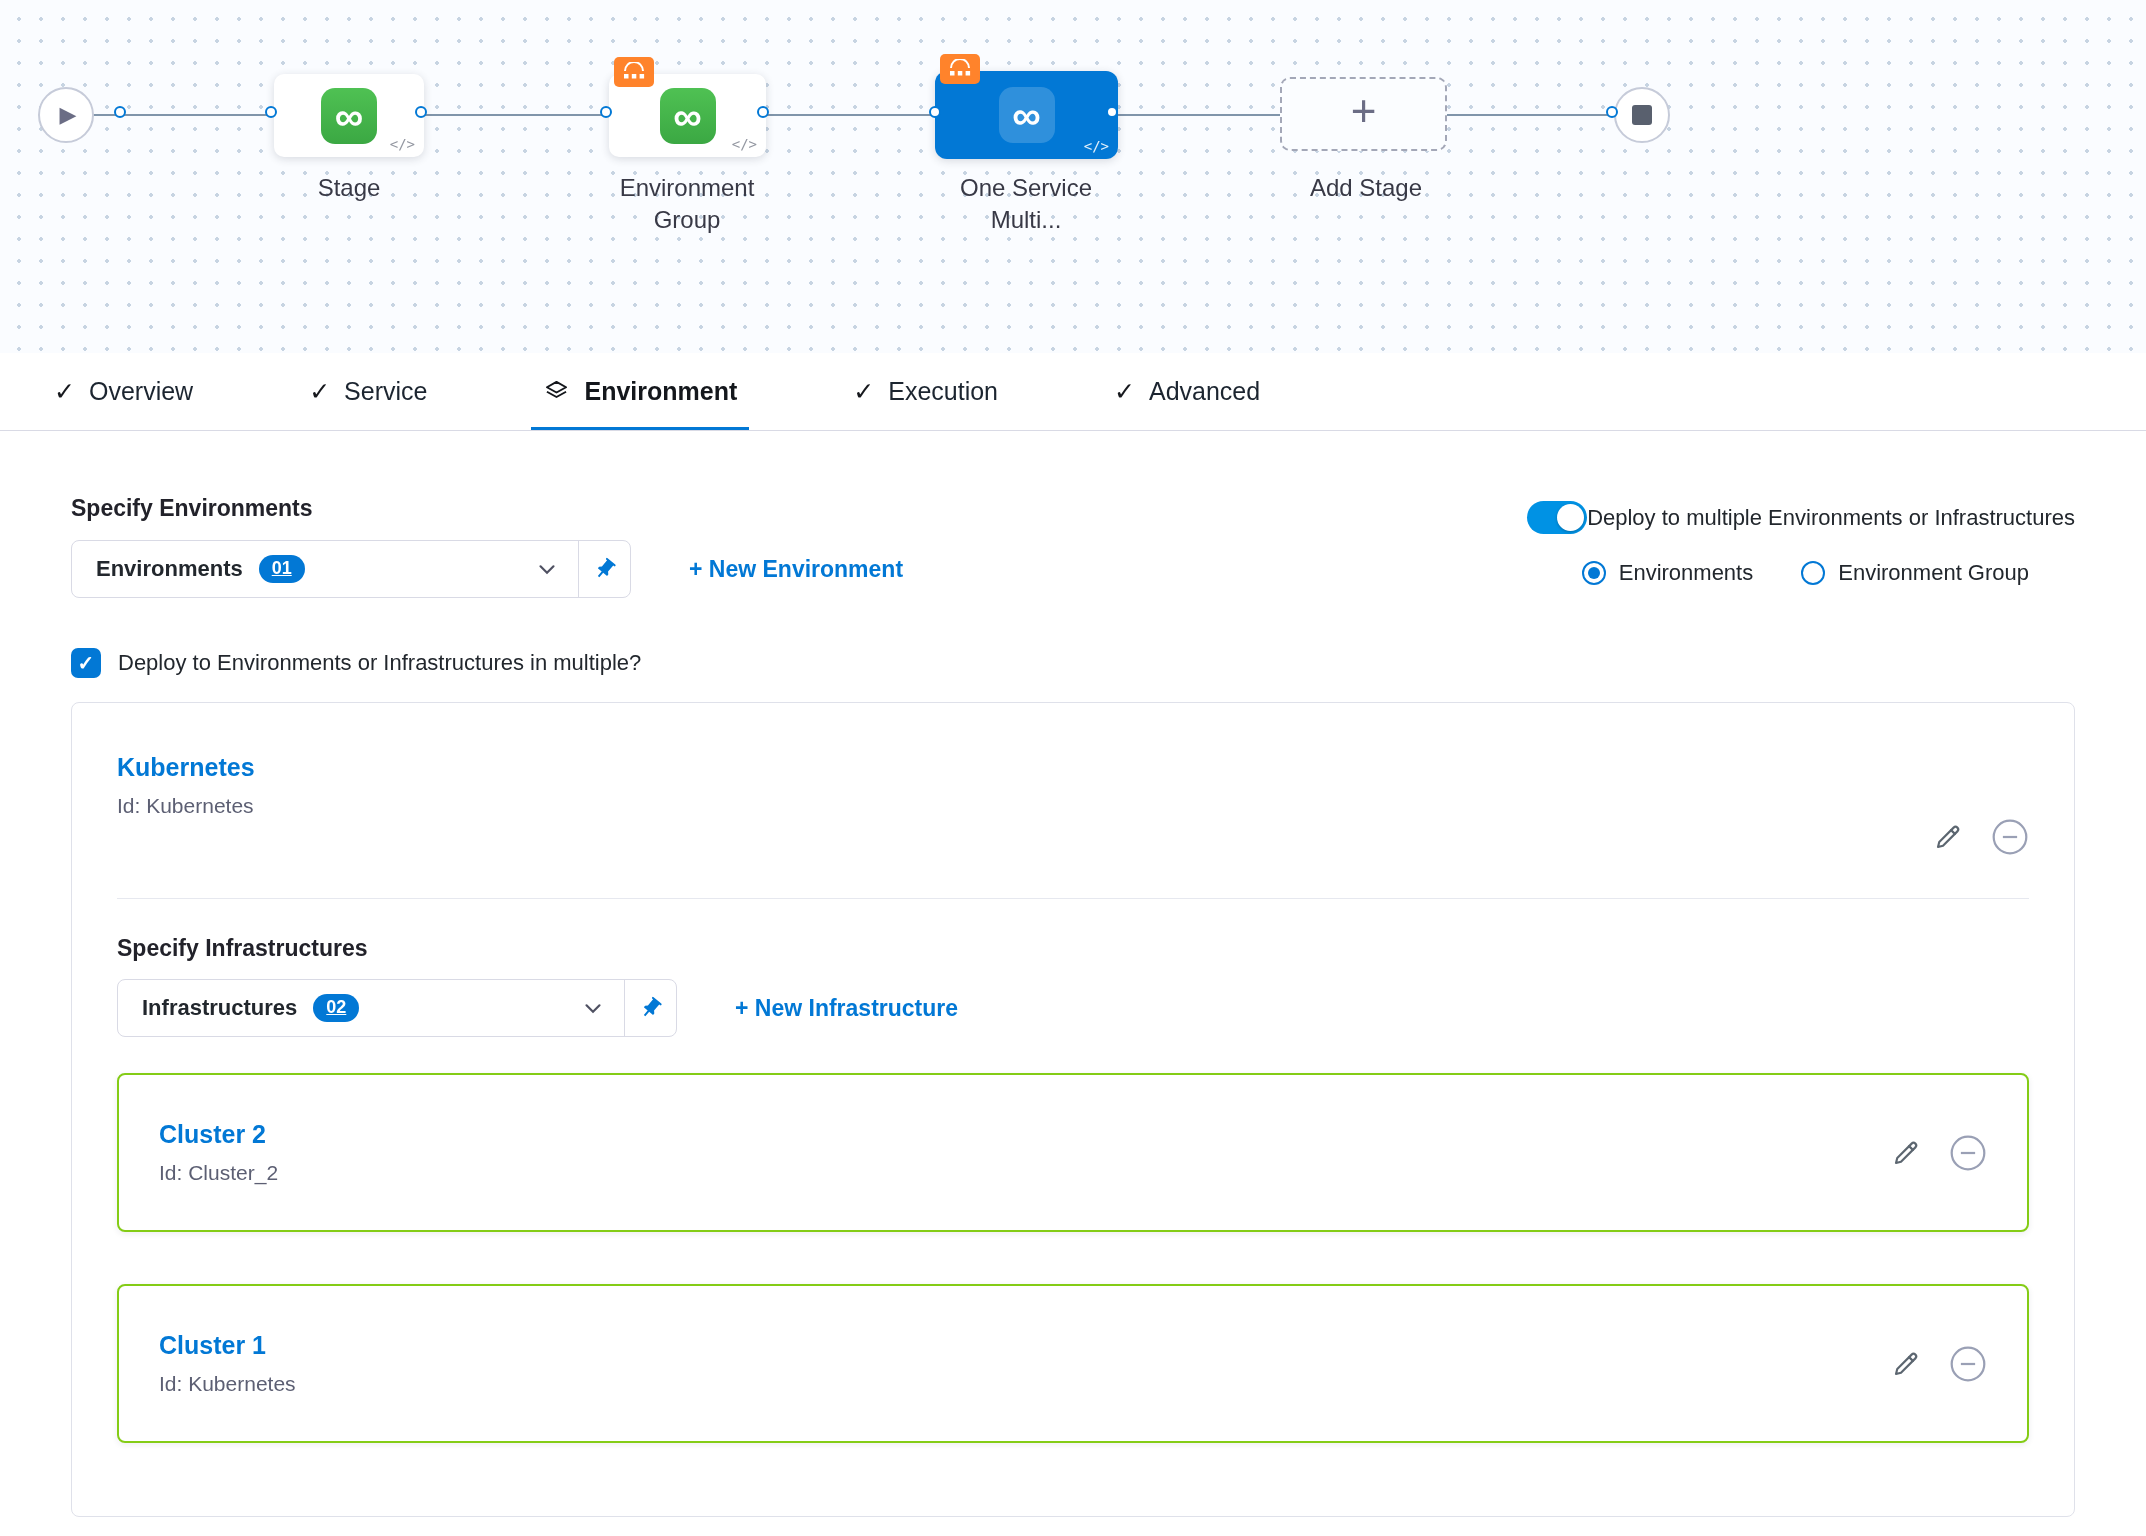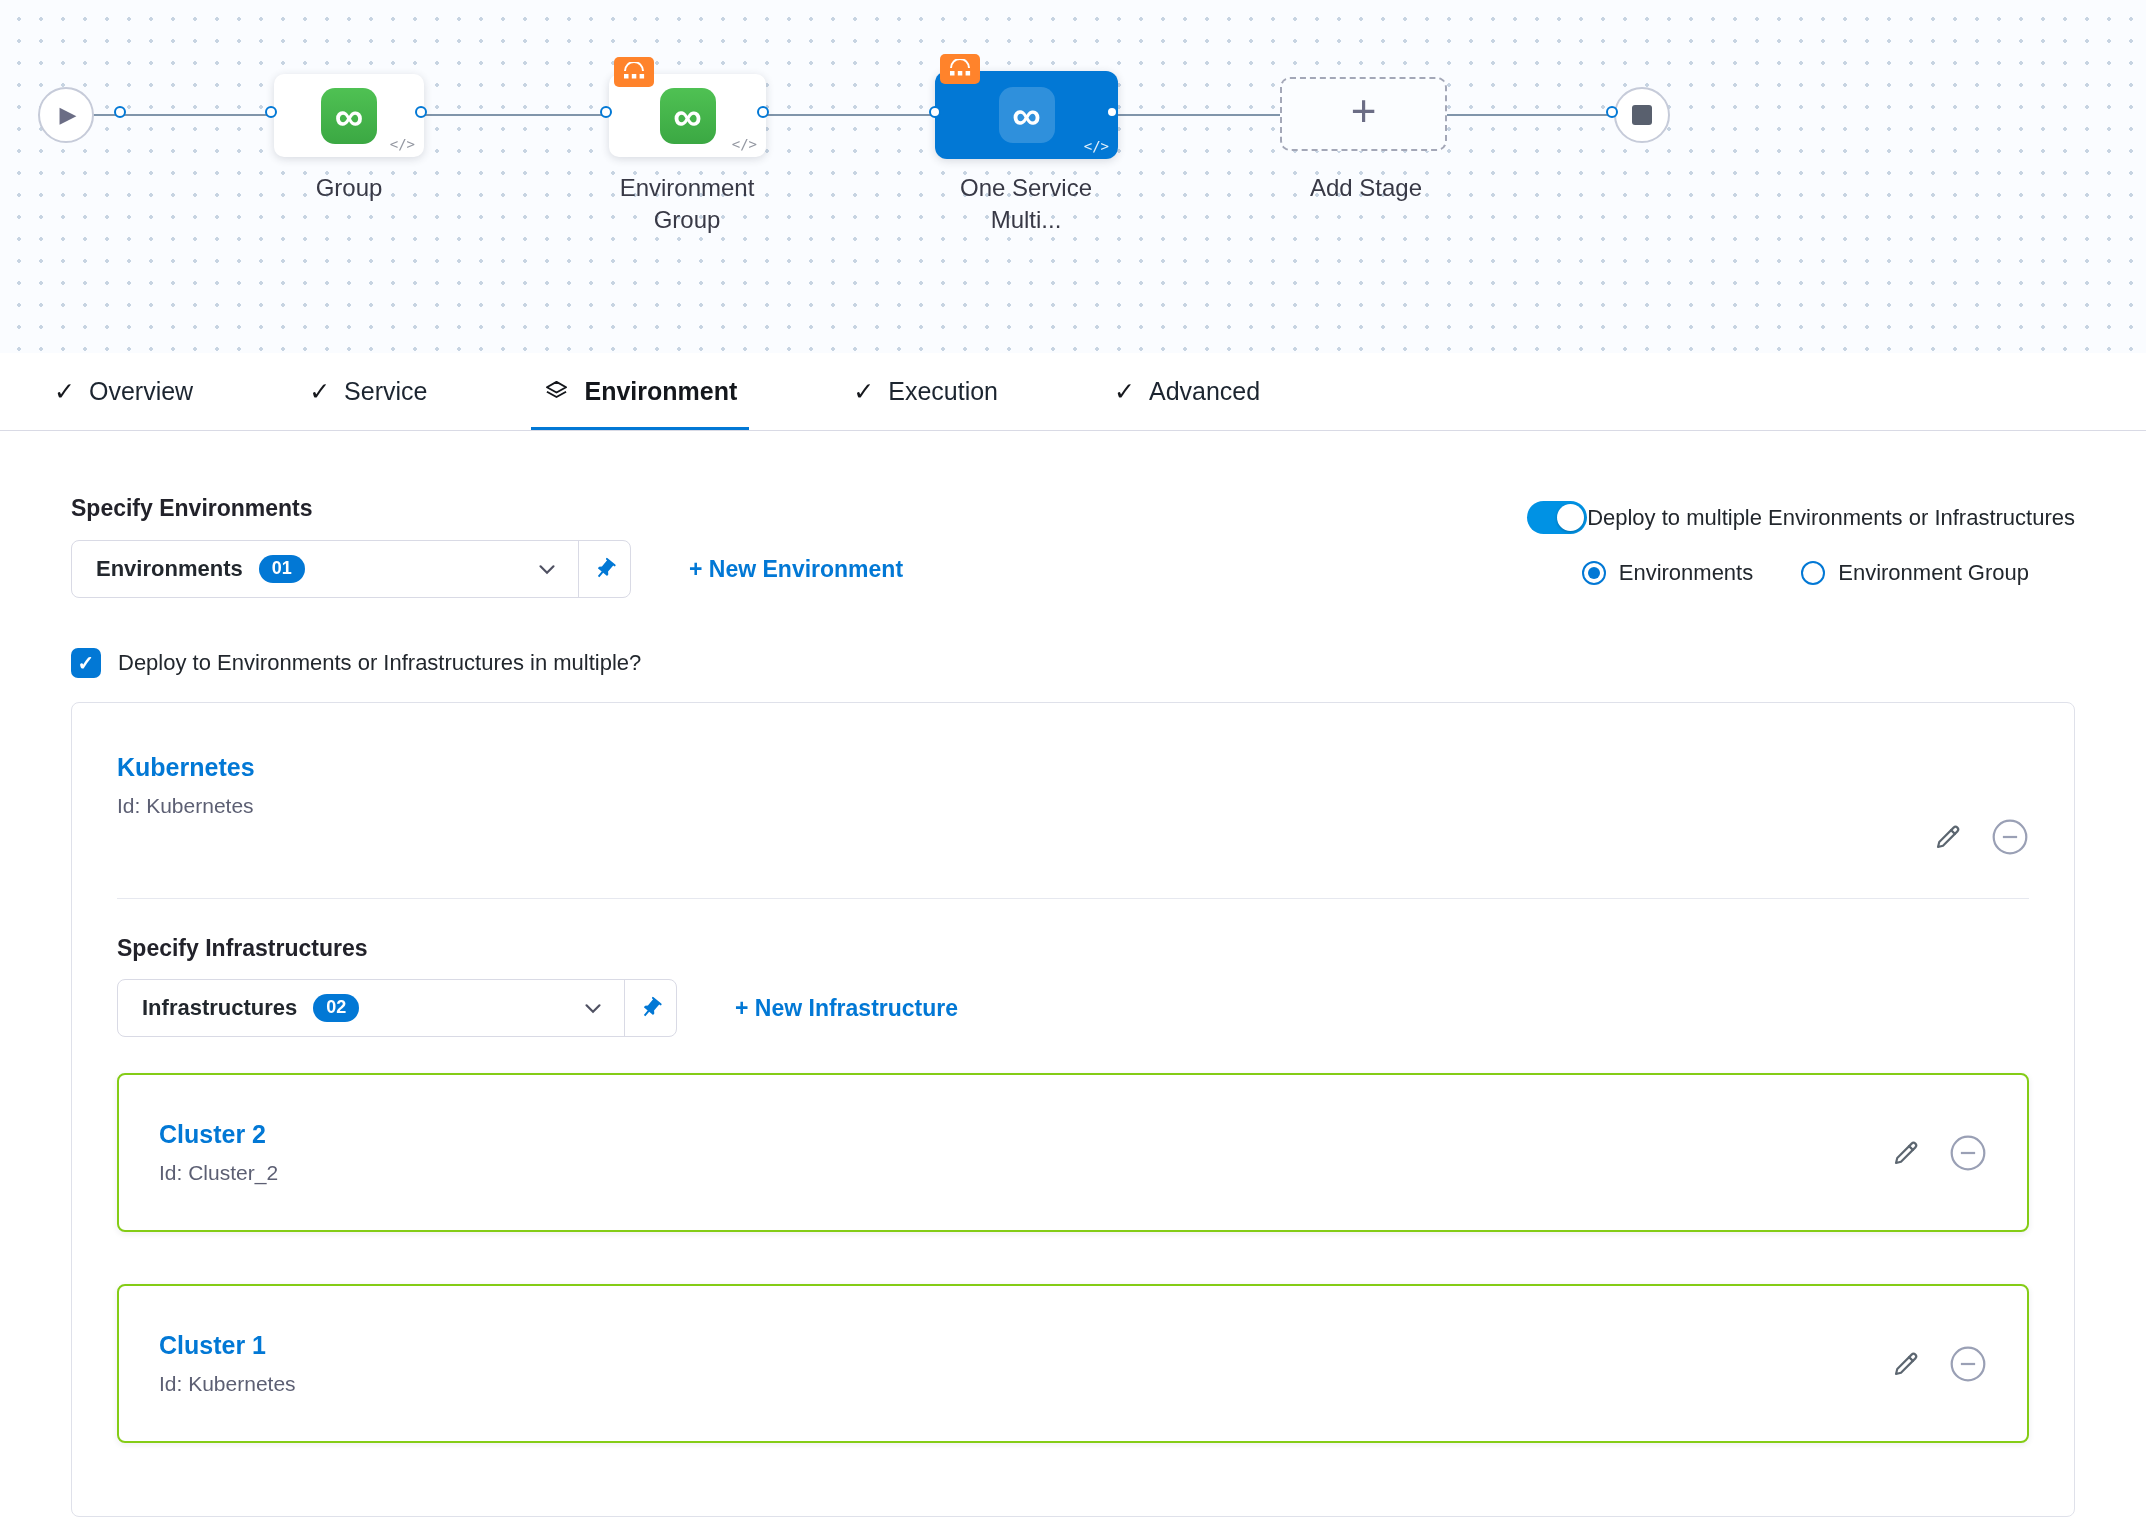--- a/index.html
+++ b/index.html
@@ -87,21 +87,21 @@
 
   .controls-row { margin-top:18px; display:flex; align-items:center; }
   .dropdown {
     width:560px; height:58px; background:#fff; border:1px solid #d9dae5; border-radius:8px;
     display:flex; align-items:stretch; cursor:pointer;
   }
   .dropdown-main { flex:1; display:flex; align-items:center; gap:16px; padding:0 18px 0 24px; }
   .dropdown-label { font-size:22px; font-weight:600; color:#22272d; }
   .count-badge {
     background:#0278d5; color:#fff; font-size:18px; font-weight:600;
-    padding:4px 13px; border-radius:999px; line-height:1.1;
+    padding:4px 13px; border-radius:999px; line-height:1.1;text-decoration:underline;
   }
   .chevron { margin-left:auto; display:flex; align-items:center; }
   .pin-section {
     width:52px; border-left:1px solid #d9dae5;
     display:flex; align-items:center; justify-content:center; cursor:pointer;
   }
   .pin-section svg { transform:rotate(40deg); }
   .text-link { color:#0278d5; font-size:23px; font-weight:600; margin-left:58px; cursor:pointer; white-space:nowrap; }
 
   .deploy-options { position:absolute; top:70px; right:71px; }
@@ -155,21 +155,21 @@
   </div>
 
   <div class="end-circle" style="left:1614px;">
     <span class="stop-square"></span>
   </div>
 
   <div class="stage-card" style="left:274px;width:150px;">
     <span class="service-icon">∞</span>
     <span class="code-glyph">&lt;/&gt;</span>
   </div>
-  <div class="node-label" style="left:269px;width:160px;">Group</div>
+  <div class="node-label" style="left:269px;width:160px;">Stage</div>
 
   <div class="stage-card" style="left:609px;width:157px;">
     <span class="badge-icon">
       <svg width="26" height="20" viewBox="0 0 26 20" fill="none" stroke="#ffffff" stroke-width="2">
         <path d="M4 9a9 9 0 0 1 18 0"></path>
         <rect x="3" y="12" width="4.5" height="4.5" fill="#ffffff" stroke="none"></rect>
         <rect x="10.8" y="12" width="4.5" height="4.5" fill="#ffffff" stroke="none"></rect>
         <rect x="18.6" y="12" width="4.5" height="4.5" fill="#ffffff" stroke="none"></rect>
       </svg>
     </span>

